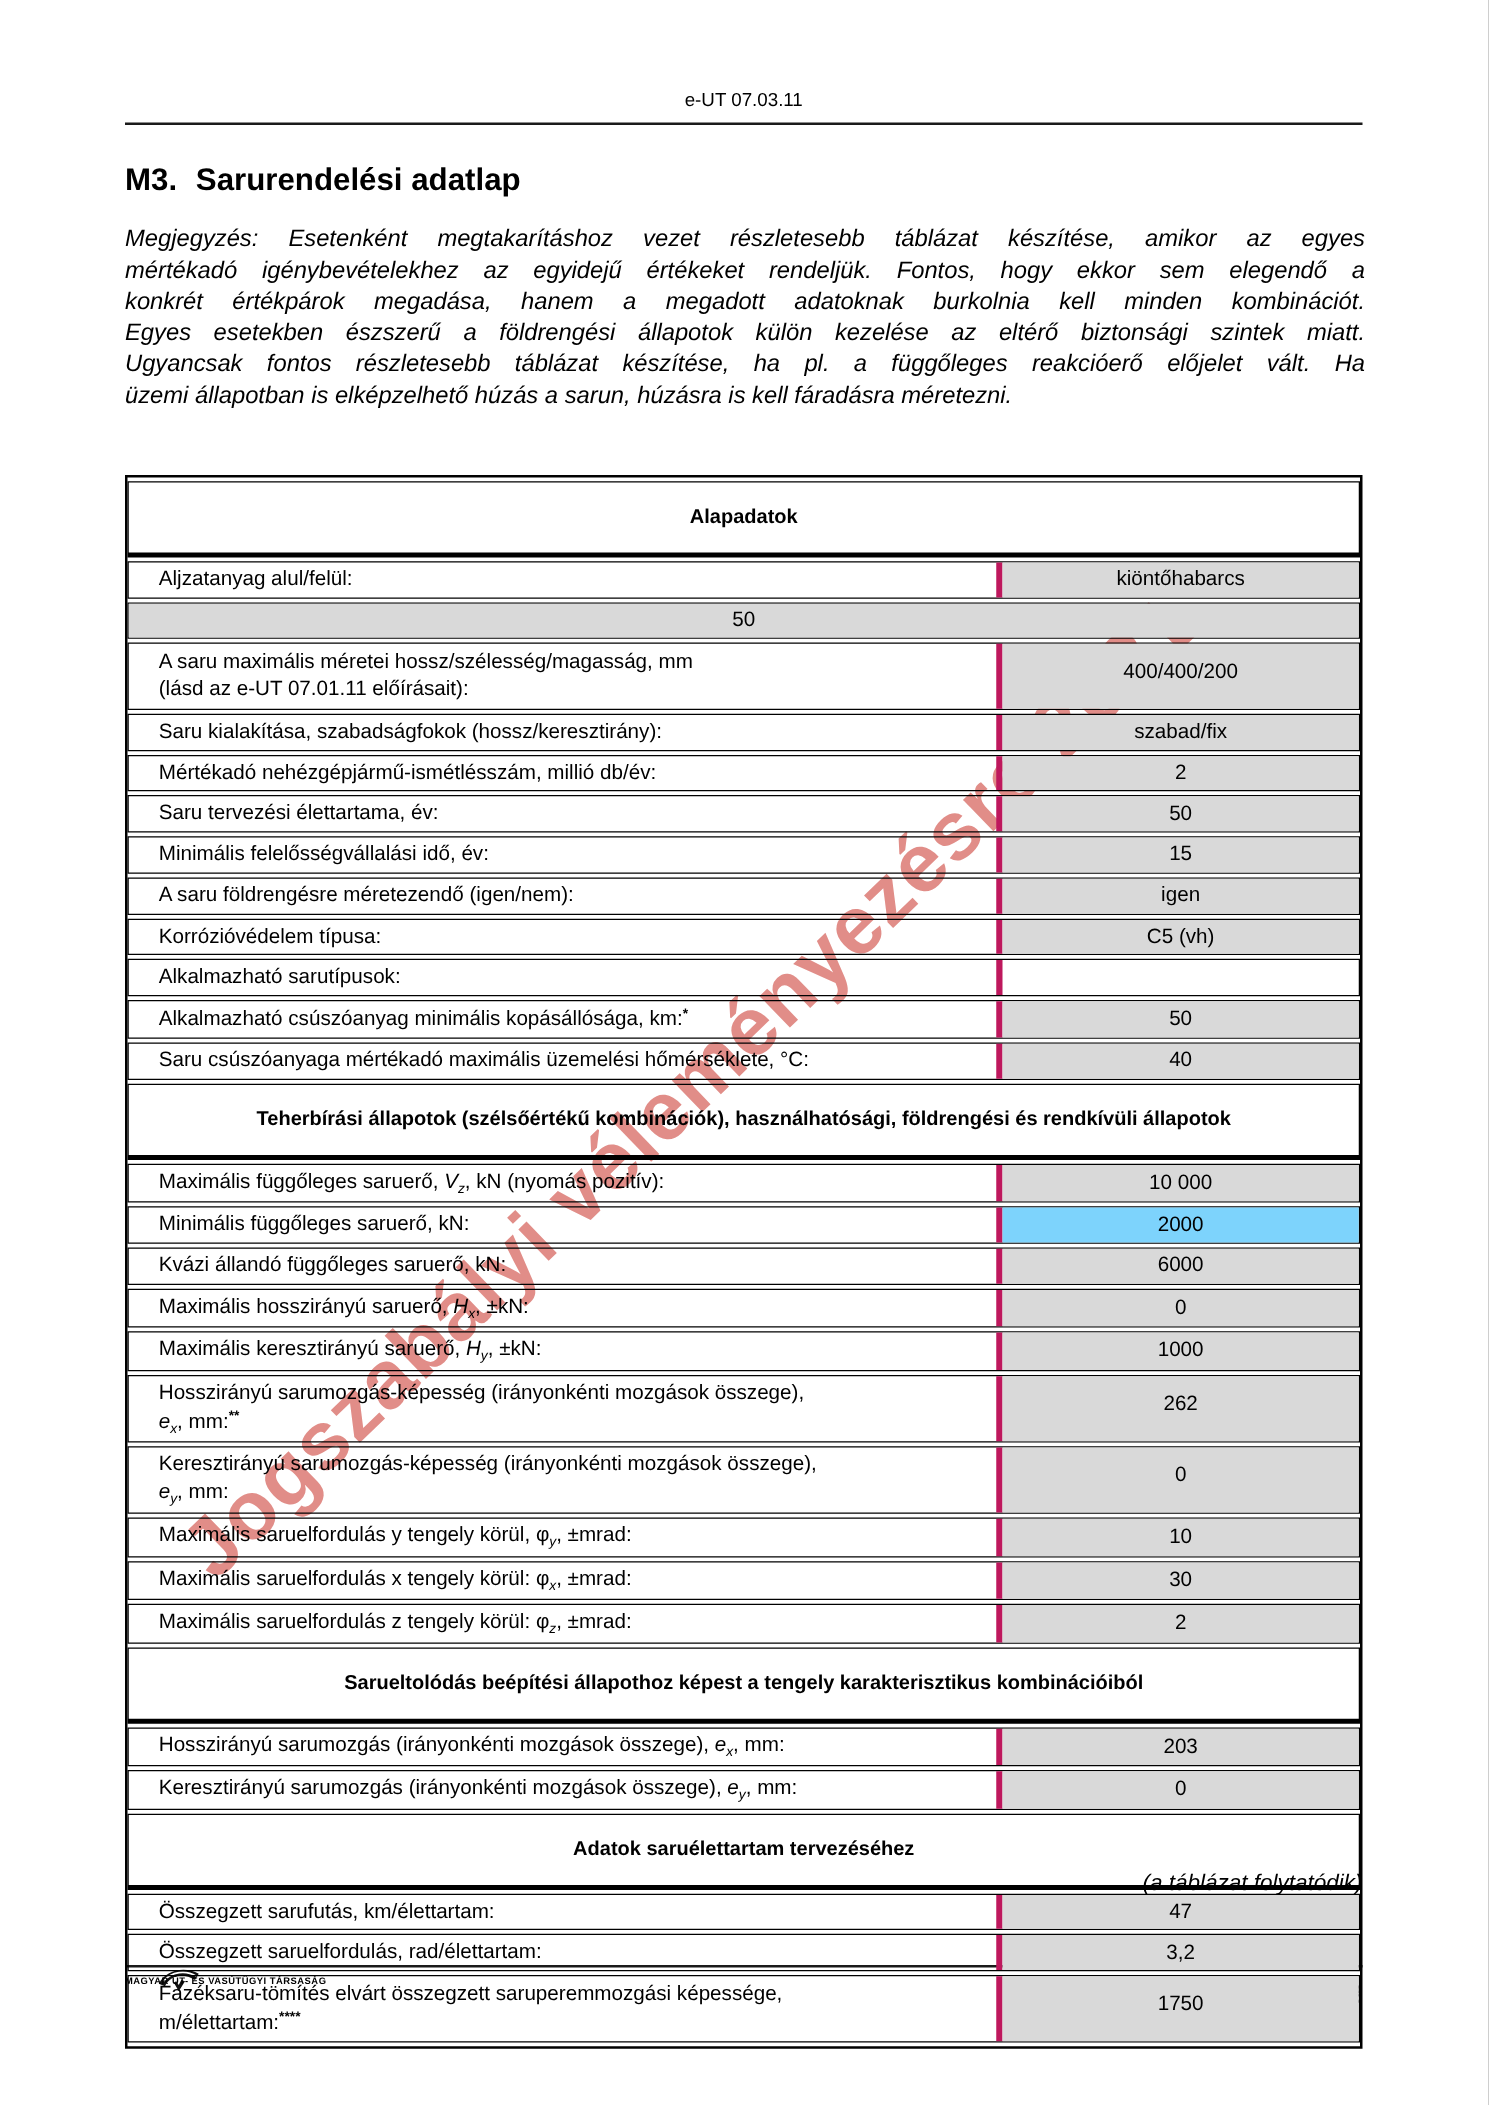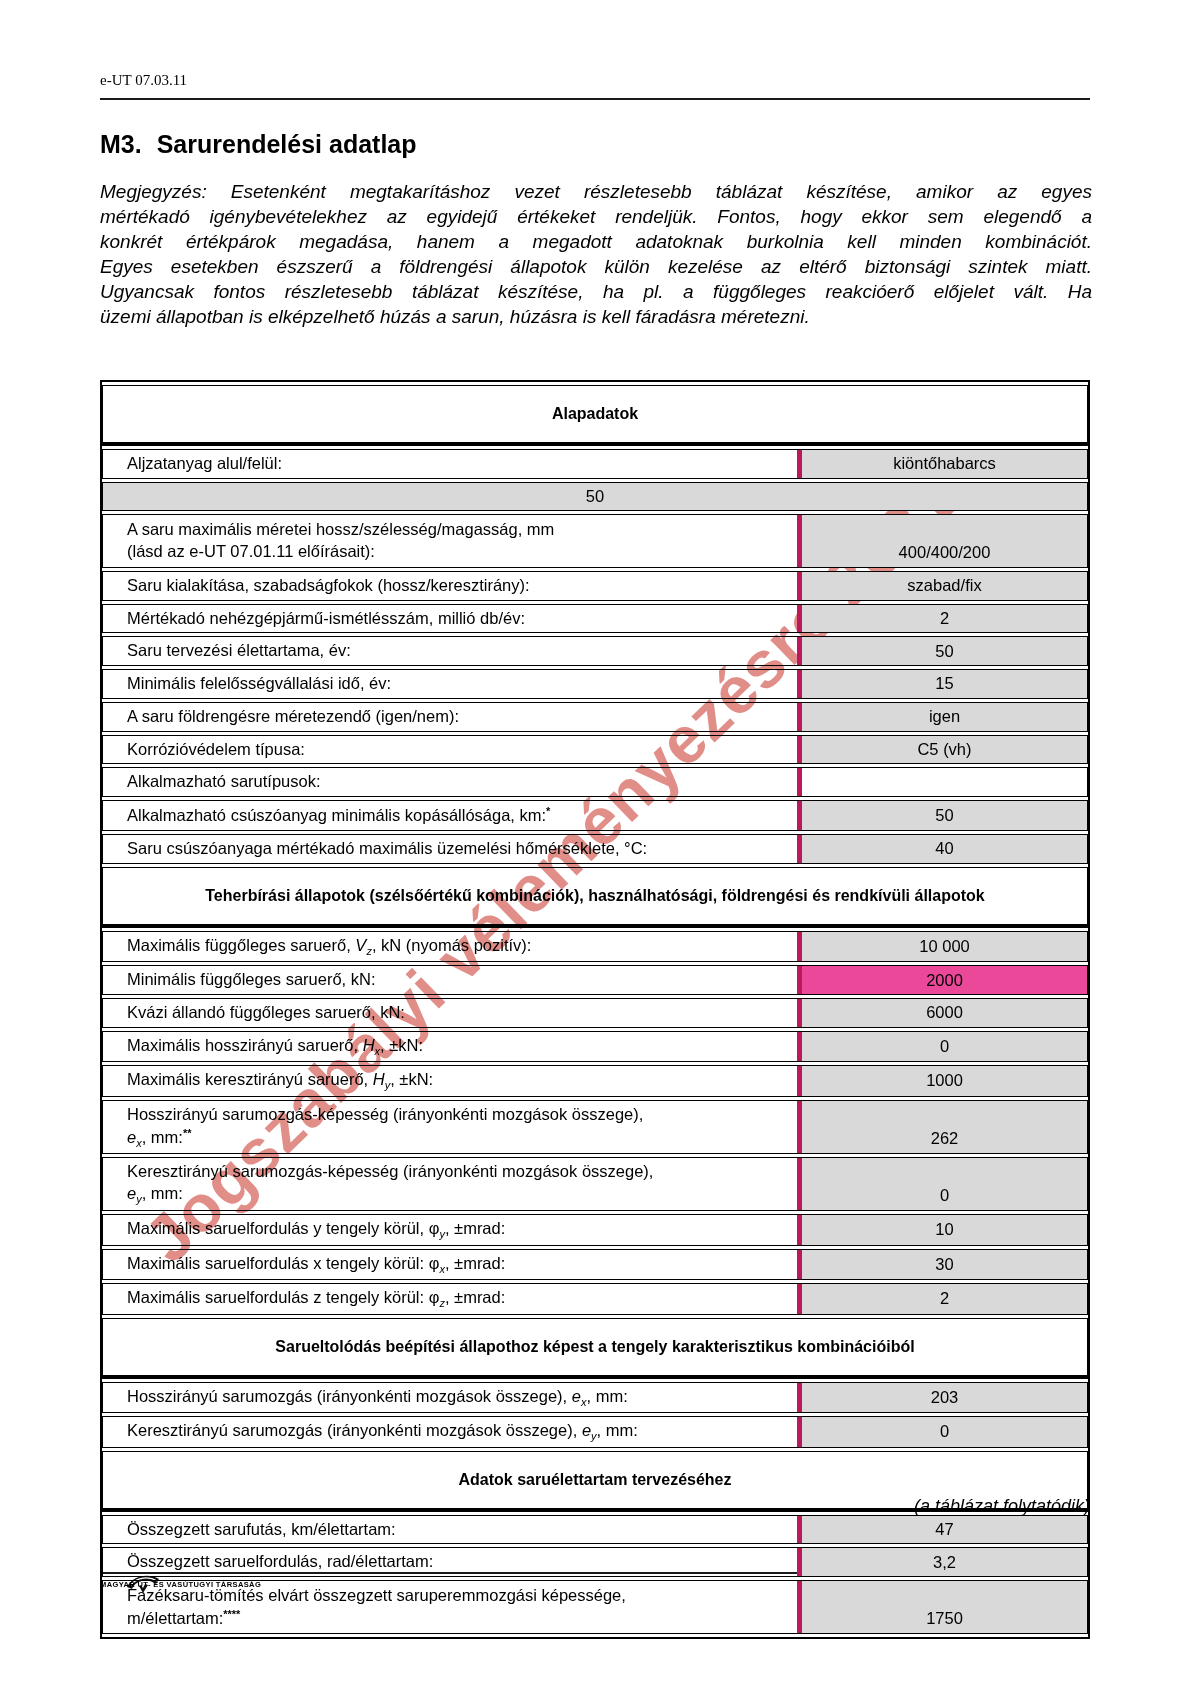--- a/index.html
+++ b/index.html
@@ -1,21 +1,21 @@
 <!DOCTYPE html>
 <html><head>
 <meta charset="utf-8">
 <style>
   html,body{margin:0;padding:0;background:#888;}
   #page{position:relative;width:1191px;height:1684px;background:#ffffff;overflow:hidden;
         font-family:"Liberation Sans", sans-serif;color:#000;margin:0 auto;}
   .abs{position:absolute;}
 
   
-  #doc-code{left:100px;top:72px;width:990px;text-align:left;font-size:15px;font-family:Liberation Serif, serif;}
+  #doc-code{left:100px;top:72px;width:990px;text-align:center;font-size:15px;}
   #top-rule{left:100px;top:98px;width:990px;height:2px;background:#1a1a1a;}
   #title{left:100px;top:130px;width:990px;font-size:25px;font-weight:bold;}
   #title .tnum{display:inline-block;margin-right:15px;text-align:right;}
 
   
   #note{left:100px;top:179px;width:992px;font-size:19px;font-style:italic;line-height:25px;}
   .note-line{text-align:justify;text-align-last:justify;}
   .note-line.last{text-align-last:left;}
 
   
@@ -27,21 +27,21 @@
   #table-outer{left:100px;top:380px;width:990px;border:2px solid #000;z-index:2;box-sizing:border-box;}
   .sec{margin:3px 0;border:1px solid #000;border-bottom:4px solid #000;text-align:center;
        font-weight:bold;font-size:16px;padding:19px 4px;background:transparent;}
   .row{display:flex;margin:3px 0;border:1px solid #000;min-height:29px;box-sizing:border-box;}
   .row.tall{min-height:54px;}
   .label{flex:0 0 687px;border-right:5px solid #be185d;padding:3px 10px 3px 12px;
          display:flex;flex-direction:column;justify-content:center;font-size:16.5px;box-sizing:border-box;margin-left:12px;}
   .labline{line-height:1.32;}
   .value{flex:1 1 auto;display:flex;align-items:center;justify-content:center;
          font-size:16.5px;text-align:center;}
-  .row.tall .value{align-items:flex-end;padding-bottom:5px;}
+  .row.tall .value{align-items:flex-end;padding-bottom:20px;}
   .ivar{font-style:italic;}
   .sub{font-size:11px;vertical-align:-4px;font-style:italic;}
   .sup{font-size:11px;vertical-align:6px;font-weight:bold;}
 
   
   #continuation{left:100px;top:1496px;width:990px;text-align:right;font-style:italic;font-size:18px;}
   #footer-rule{left:100px;top:1572px;width:990px;height:2px;background:#1a1a1a;}
   #footer-logo{left:125px;top:1573px;width:38px;height:20px;}
   #footer-org{left:100px;top:1580px;width:300px;font-size:7.5px;font-weight:bold;letter-spacing:.4px;}
   #page-number{left:100px;top:1584px;width:990px;text-align:right;font-size:21px;}
@@ -145,21 +145,21 @@
         <div class="row">
           <div class="label">
             <div class="labline"><span>Maximális függőleges saruerő, </span><span class="ivar">V</span><span class="sub">z</span><span>, kN (nyomás pozitív):</span></div>
           </div>
           <div class="value" style="background: rgb(217, 217, 217);">10 000</div>
         </div>
         <div class="row">
           <div class="label">
             <div class="labline"><span>Minimális függőleges saruerő, kN:</span></div>
           </div>
-          <div class="value" style="background: #ec4899;">2000</div>
+          <div class="value" style="background: #7dd3fc;">2000</div>
         </div>
         <div class="row">
           <div class="label">
             <div class="labline"><span>Kvázi állandó függőleges saruerő, kN:</span></div>
           </div>
           <div class="value" style="background: rgb(217, 217, 217);">6000</div>
         </div>
         <div class="row">
           <div class="label">
             <div class="labline"><span>Maximális hosszirányú saruerő, </span><span class="ivar">H</span><span class="sub">x</span><span>, ±kN:</span></div>

